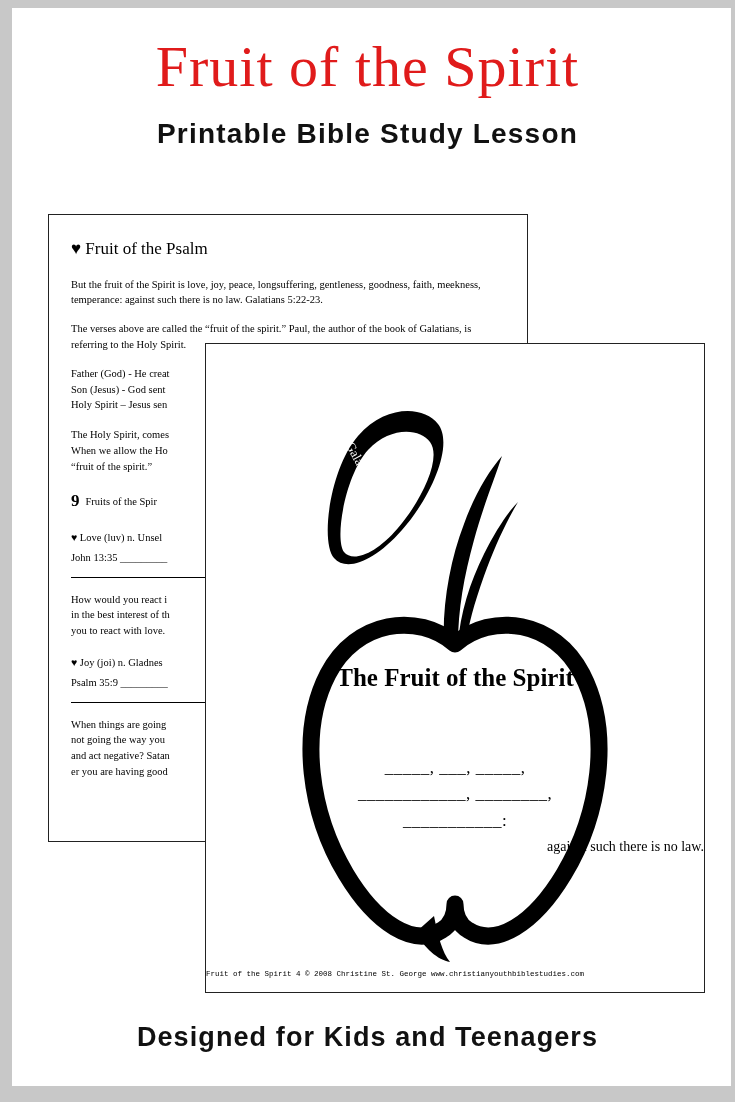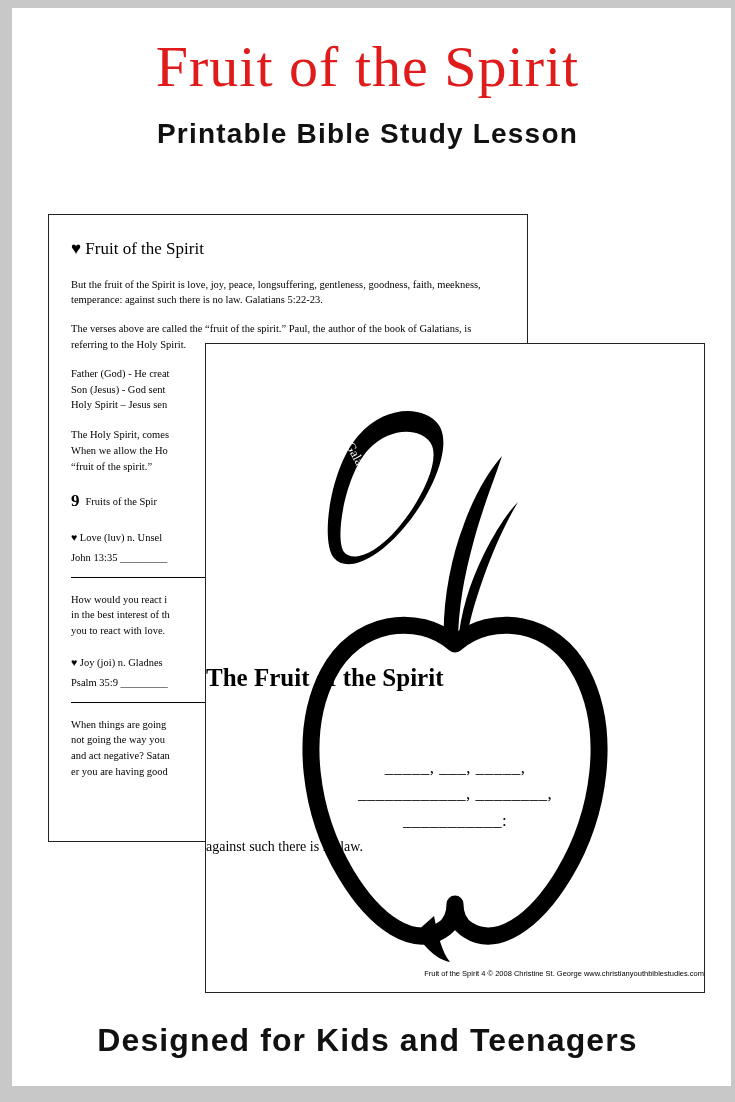--- a/index.html
+++ b/index.html
@@ -62,21 +62,21 @@
     white-space: nowrap;
   }
 
   .footer-line {
     position: absolute;
     left: 0; top: 1016px;
     width: 711px;
     text-align: center;
     color: #111111;
     font-family: "Liberation Sans", sans-serif;
-    font-size: 32px;
+    font-size: 27px;
     font-weight: bold;
     letter-spacing: 1.1px;
     line-height: 1;
     white-space: nowrap;
   }
 
   
   .sheet-back {
     position: absolute;
     left: 36px;
@@ -171,21 +171,21 @@
     position: absolute;
     left: 0; top: 0;
     width: 498px;
     height: 648px;
   }
   .apple-title {
     position: absolute;
     left: 0;
     top: 320px;
     width: 498px;
-    text-align: left;
+    text-align: center;
     font-size: 25px;
     font-weight: bold;
     font-family: "Liberation Serif", serif;
     color: #000;
     white-space: nowrap;
   }
   .blank-lines {
     position: absolute;
     left: 0;
     top: 370px;
@@ -197,34 +197,34 @@
     color: #000;
     line-height: 1.55;
     margin-top: 41px;
   }
   .blank-lines div { white-space: nowrap; }
   .apple-tagline {
     position: absolute;
     left: 0;
     top: 495px;
     width: 498px;
+    text-align: right;
+    font-size: 14px;
+    font-family: "Liberation Serif", serif;
+    color: #000;
+    white-space: nowrap;
+  }
+  .front-footer {
+    position: absolute;
+    left: 0;
+    bottom: 14px;
+    width: 498px;
     text-align: left;
-    font-size: 14px;
-    font-family: "Liberation Serif", serif;
-    color: #000;
-    white-space: nowrap;
-  }
-  .front-footer {
-    position: absolute;
-    left: 0;
-    bottom: 14px;
-    width: 498px;
-    text-align: right;
     font-size: 7.5px;
-    font-family: Liberation Sans, sans-serif;
+    font-family: Liberation Mono, monospace;
     color: #000;
     white-space: nowrap;
   }
   .leaf-text {
     position: absolute;
     left: 150px;
     top: 95px;
     font-family: "Liberation Serif", serif;
     font-size: 13px;
     color: #ffffff;
@@ -239,21 +239,21 @@
 <body>
 
 <div class="page">
   <div class="page-inner">
 
     <div class="title">Fruit of the Spirit</div>
     <div class="subtitle">Printable Bible Study Lesson</div>
 
     <div class="sheet-back">
       <div class="content">
-        <div class="bk-title">♥ Fruit of the Spirit</div>
+        <div class="bk-title">♥ Fruit of the Psalm</div>
         <div class="bk-p">But the fruit of the Spirit is love, joy, peace, longsuffering, gentleness, goodness, faith, meekness, temperance: against such there is no law.  Galatians 5:22-23.</div>
         <div class="bk-p">The verses above are called the “fruit of the spirit.”  Paul, the author of the book of Galatians, is referring to the Holy Spirit.</div>
         <div class="bk-list">
           <div>Father (God) - He creat</div>
           <div>Son (Jesus) - God sent</div>
           <div>Holy Spirit – Jesus sen</div>
         </div>
         <div class="bk-list">
           <div>The Holy Spirit, comes</div>
           <div>When we allow the Ho</div>

